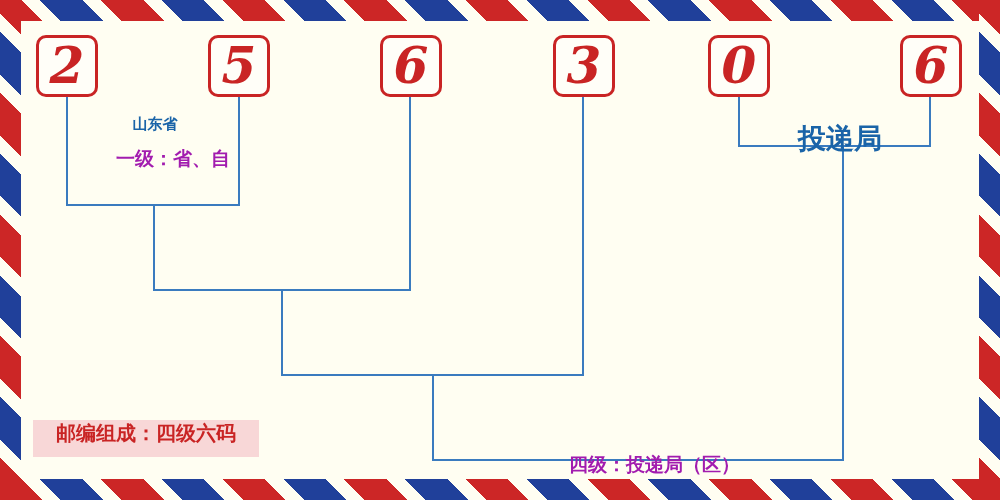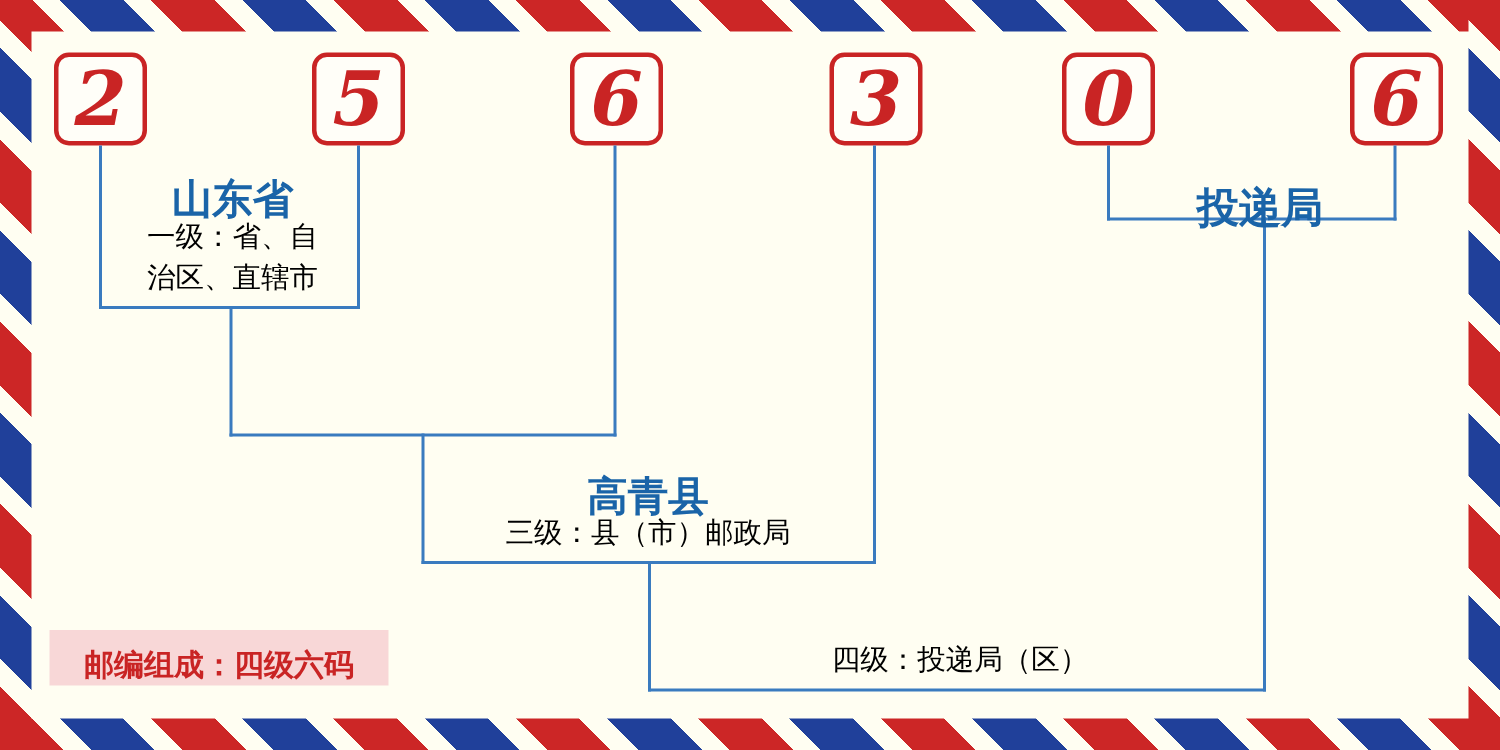--- a/index.html
+++ b/index.html
@@ -32,31 +32,31 @@
   }
 
   
   .vline,.hline{position:absolute;background:#3a7bbf;}
   .vline{width:2px;}
   .hline{height:2px;}
 
   
   .label-blue{
     position:absolute;color:#1a64a8;font-weight:bold;
-    font-size:27px;text-align:center;white-space:nowrap;
+    font-size:15px;text-align:center;white-space:nowrap;
   }
   .label-blue.small{font-size:28px;margin-top:12px;}
   .label-red{
-    position:absolute;color:#000000;font-weight:normal;
-    font-size:19px;text-align:center;line-height:1.4;white-space:nowrap;
+    position:absolute;color:#a21caf;font-weight:bold;
+    font-size:19px;text-align:right;line-height:1.4;white-space:nowrap;
   }
   .note{
     position:absolute;left:33px;top:420px;width:226px;height:37px;
     background:#f8d7d7;color:#c92424;font-weight:bold;font-size:20px;
-    display:flex;align-items:flex-end;justify-content:center;
+    display:flex;align-items:flex-start;justify-content:center;
   }
 </style>
 </head>
 <body>
 
 <div class="canvas">
 
   <div class="edge edge-top"></div>
   <div class="edge edge-bottom"></div>
   <div class="edge edge-left"></div>
@@ -97,28 +97,25 @@
   <div class="hline" style="left:738px;top:145px;width:193px"></div>
   <div class="vline" style="left:929px;top:97px;height:50px"></div>
 
   <div class="vline" style="left:432px;top:374px;height:87px"></div>
   <div class="hline" style="left:432px;top:459px;width:412px"></div>
   <div class="vline" style="left:842px;top:145px;height:316px"></div>
 
   <div class="label-blue" style="left:80px;top:115px;width:150px">山东省</div>
   <div class="label-red" style="left:80px;top:146px;width:150px">
     <div>一级：省、自</div>
-    <div>治区、直辖市</div>
   </div>
 
 
-  <div class="label-blue" style="left:357px;top:313px;width:150px">高青县</div>
-  <div class="label-red" style="left:307px;top:343px;width:250px">三级：县（市）邮政局</div>
 
   <div class="label-blue small" style="left:765px;top:108px;width:150px">投递局</div>
 
-  <div class="label-red" style="left:540px;top:428px;width:200px">四级：投递局（区）</div>
+  <div class="label-red" style="left:540px;top:452px;width:200px">四级：投递局（区）</div>
 
   <div class="note">
     <span>邮编组成：四级六码</span>
   </div>
 
 </div>
 
 </body></html>

